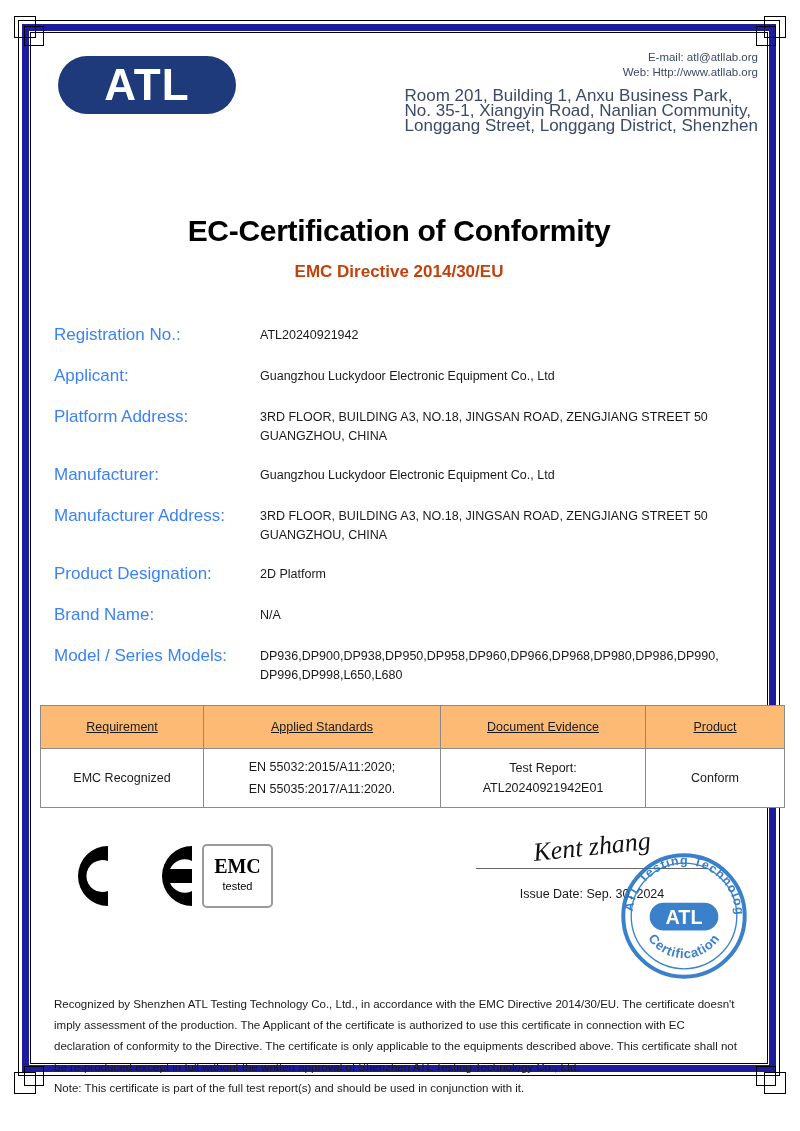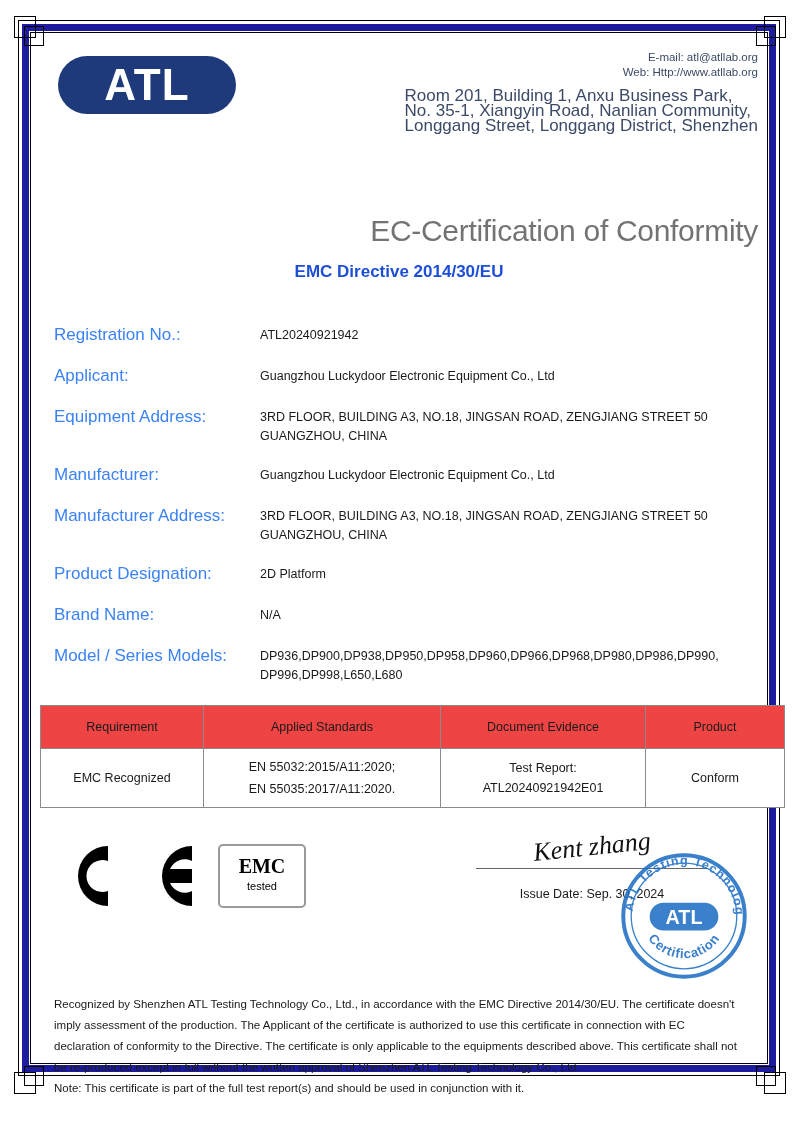--- a/index.html
+++ b/index.html
@@ -115,32 +115,32 @@
     right: 0;
     top: 46px;
     text-align: left;
     color: #3c4a66;
     font-size: 17px;
     line-height: 15px;
   }
 
   
   .title-main {
-    text-align: right;
+    text-align: center;
     font-size: 30px;
-    font-weight: normal;
-    color: #737373;
+    font-weight: bold;
+    color: #000000;
     margin-top: 62px;
     letter-spacing: -0.3px;
   }
   .title-sub {
     text-align: center;
     font-size: 17px;
     font-weight: bold;
-    color: #1d4ed8;
+    color: #c2410c;
     margin-top: 14px;
   }
 
   
   .fields {
     margin-top: 44px;
     padding-left: 14px;
   }
   .field-row {
     display: flex;
@@ -175,21 +175,22 @@
   .result-table td {
     border: 1px solid #8a8a8a;
     text-align: center;
     font-size: 12.5px;
     font-weight: normal;
     color: #1a1a1a;
     padding: 0 4px;
   }
   .result-table th {
     height: 42px;
-    background: #ef4444;
+    background: #fdba74;
+    text-decoration: underline;
   }
   .result-table td {
     height: 58px;
     background: #ffffff;
   }
   .std-line { display: block; line-height: 22px; }
   .doc-line { display: block; line-height: 20px; }
   .col-req { width: 154px; }
   .col-std { width: 228px; }
   .col-doc { width: 196px; }
@@ -203,25 +204,25 @@
   }
   .ce-wrap {
     position: absolute;
     left: 12px;
     top: 8px;
     display: flex;
     align-items: center;
   }
   .ce-svg { display: block; }
   .emc-box {
-    width: 88px;
+    width: 71px;
     height: 64px;
     border: 2px solid #9a9a9a;
     border-radius: 5px;
-    margin-left: 16px;
+    margin-left: 0;
     text-align: center;
     box-sizing: border-box;
     padding-top: 10px;
   }
   .emc-box .emc-title {
     font-family: "Liberation Serif", serif;
     font-weight: bold;
     font-size: 20px;
     color: #000000;
     line-height: 20px;
@@ -328,21 +329,21 @@
       </div>
 
       <div class="field-row">
         <div class="field-label">Applicant:</div>
         <div class="field-value">
           <span>Guangzhou Luckydoor Electronic Equipment Co., Ltd</span>
         </div>
       </div>
 
       <div class="field-row tall">
-        <div class="field-label">Equipment Address:</div>
+        <div class="field-label">Platform Address:</div>
         <div class="field-value">
           <span>3RD FLOOR, BUILDING A3, NO.18, JINGSAN ROAD, ZENGJIANG STREET 50</span>
           <span class="line2">GUANGZHOU, CHINA</span>
         </div>
       </div>
 
       <div class="field-row">
         <div class="field-label">Manufacturer:</div>
         <div class="field-value">
           <span>Guangzhou Luckydoor Electronic Equipment Co., Ltd</span>

